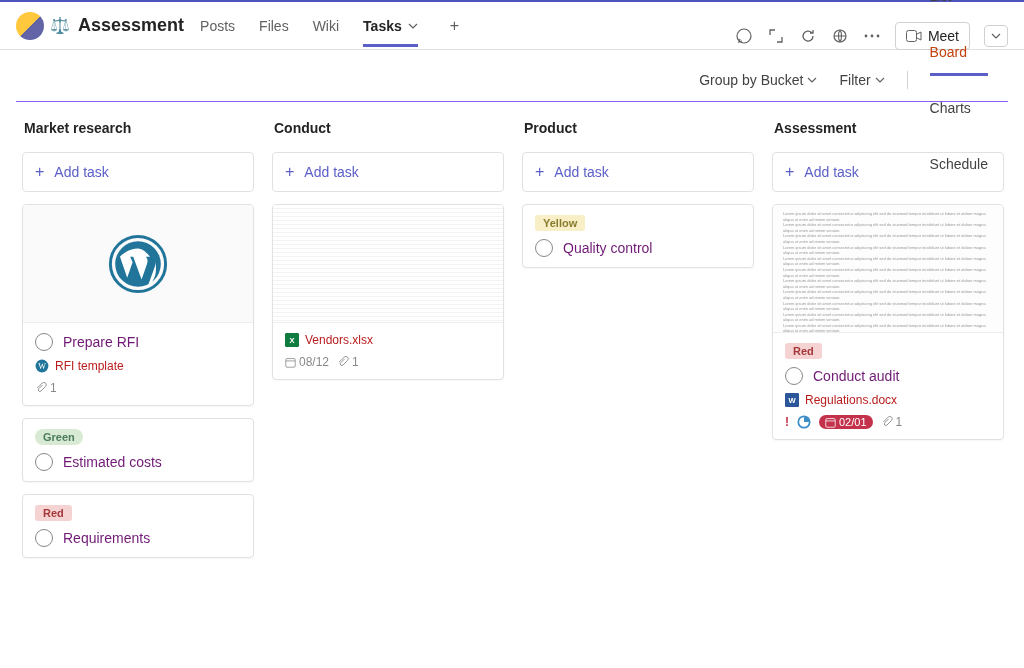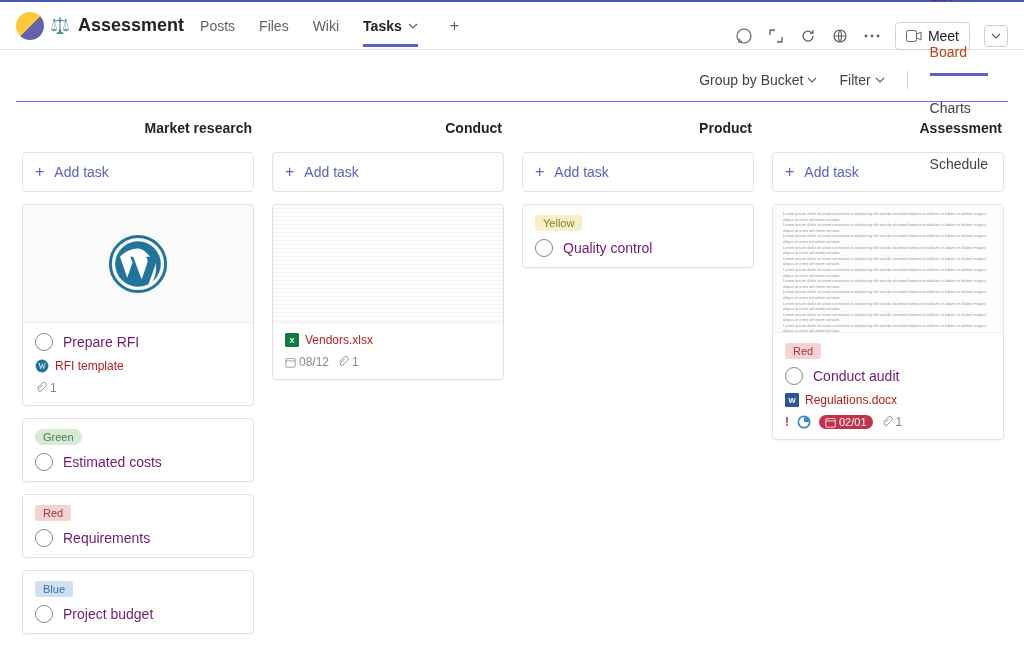--- a/index.html
+++ b/index.html
@@ -53,21 +53,21 @@
   .tb-item { display:flex; align-items:center; gap:4px; cursor:pointer; }
   .divider { width:1px; height:18px; background:#d1d1d1; }
   .views { display:flex; gap:20px;flex-direction:column; }
   .view { cursor:pointer; color:#424242; padding:10px 0; position:relative; }
   .view.active { color:#c2410c; font-weight:400; }
   .view.active::after { content:""; position:absolute; bottom:-6px; left:0; right:0; height:3px; background:#5b5fc7; }
   .board {
     display:flex; gap:18px; padding:16px 22px; overflow-x:auto;
   }
   .column { width:232px; flex-shrink:0; display:flex; flex-direction:column; gap:12px; }
-  .col-title { font-size:14px; font-weight:600; color:#242424; padding:2px 2px 4px;text-align:right; }
+  .col-title { font-size:14px; font-weight:600; color:#242424; padding:2px 2px 4px; }
   .add-task {
     background:#fff; border:1px solid #e1e1e1; border-radius:4px; padding:10px 12px;
     display:flex; align-items:center; gap:10px; cursor:pointer; color:#5b5fc7;
   }
   .add-task .plus { font-size:16px; font-weight:300; }
   .card {
     background:#fff; border:1px solid #e1e1e1; border-radius:4px;
     box-shadow:0 1px 2px rgba(0,0,0,0.04);
     display:flex; flex-direction:column; overflow:hidden;
   }
@@ -83,21 +83,21 @@
   }
   .card-body { padding:10px 12px; display:flex; flex-direction:column; gap:8px; }
   .task-row { display:flex; align-items:center; gap:10px; }
   .circle {
     width:18px; height:18px; border-radius:50%; border:1.3px solid #8a8886; flex-shrink:0;
   }
   .task-title { font-size:14px; color:#701a75; }
   .att-row { display:flex; align-items:center; gap:6px; font-size:12px; color:#8a8886; }
   .link-text { color:#b91c1c; }
   .file-icon { width:14px; height:14px; flex-shrink:0; }
-  .label { display:inline-block; font-size:11px; padding:2px 8px; border-radius:3px; width:fit-content; }
+  .label { display:inline-block; font-size:11px; padding:2px 8px; border-radius:3px; width:fit-content;font-weight:bold; }
   .lbl-green { background:#d8ead3; color:#4a7c59;border-radius:8px; }
   .lbl-red { background:#f6d3d3; color:#a4373a; }
   .lbl-blue { background:#cfe0f3; color:#3b6fa0; }
   .lbl-yellow { background:#f8efc7; color:#8a7b2d; }
   .footer-row { display:flex; align-items:center; gap:8px; font-size:12px; color:#8a8886; }
   .due-red { background:#c4314b; color:#fff; border-radius:7px; padding:1px 6px; display:flex; align-items:center; gap:3px; font-size:11px; }
   .priority { color:#c4314b; font-weight:700; }
   .progress-icon { width:14px; height:14px; }
   svg { display:block; }
   .placeholder-img {
@@ -239,29 +239,20 @@
             <div class="task-title">Estimated costs</div>
           </div>
         </div>
       </div>
       <div class="card">
         <div class="card-body">
           <span class="label lbl-red">Red</span>
           <div class="task-row">
             <div class="circle"></div>
             <div class="task-title">Requirements</div>
-          </div>
-        </div>
-      </div>
-      <div class="card">
-        <div class="card-body">
-          <span class="label lbl-blue">Blue</span>
-          <div class="task-row">
-            <div class="circle"></div>
-            <div class="task-title">Project budget</div>
           </div>
         </div>
       </div>
     </div>
     <div class="column">
       <div class="col-title">Conduct</div>
       <div class="add-task">
         <span class="plus">+</span>
         <span>Add task</span>
       </div>

